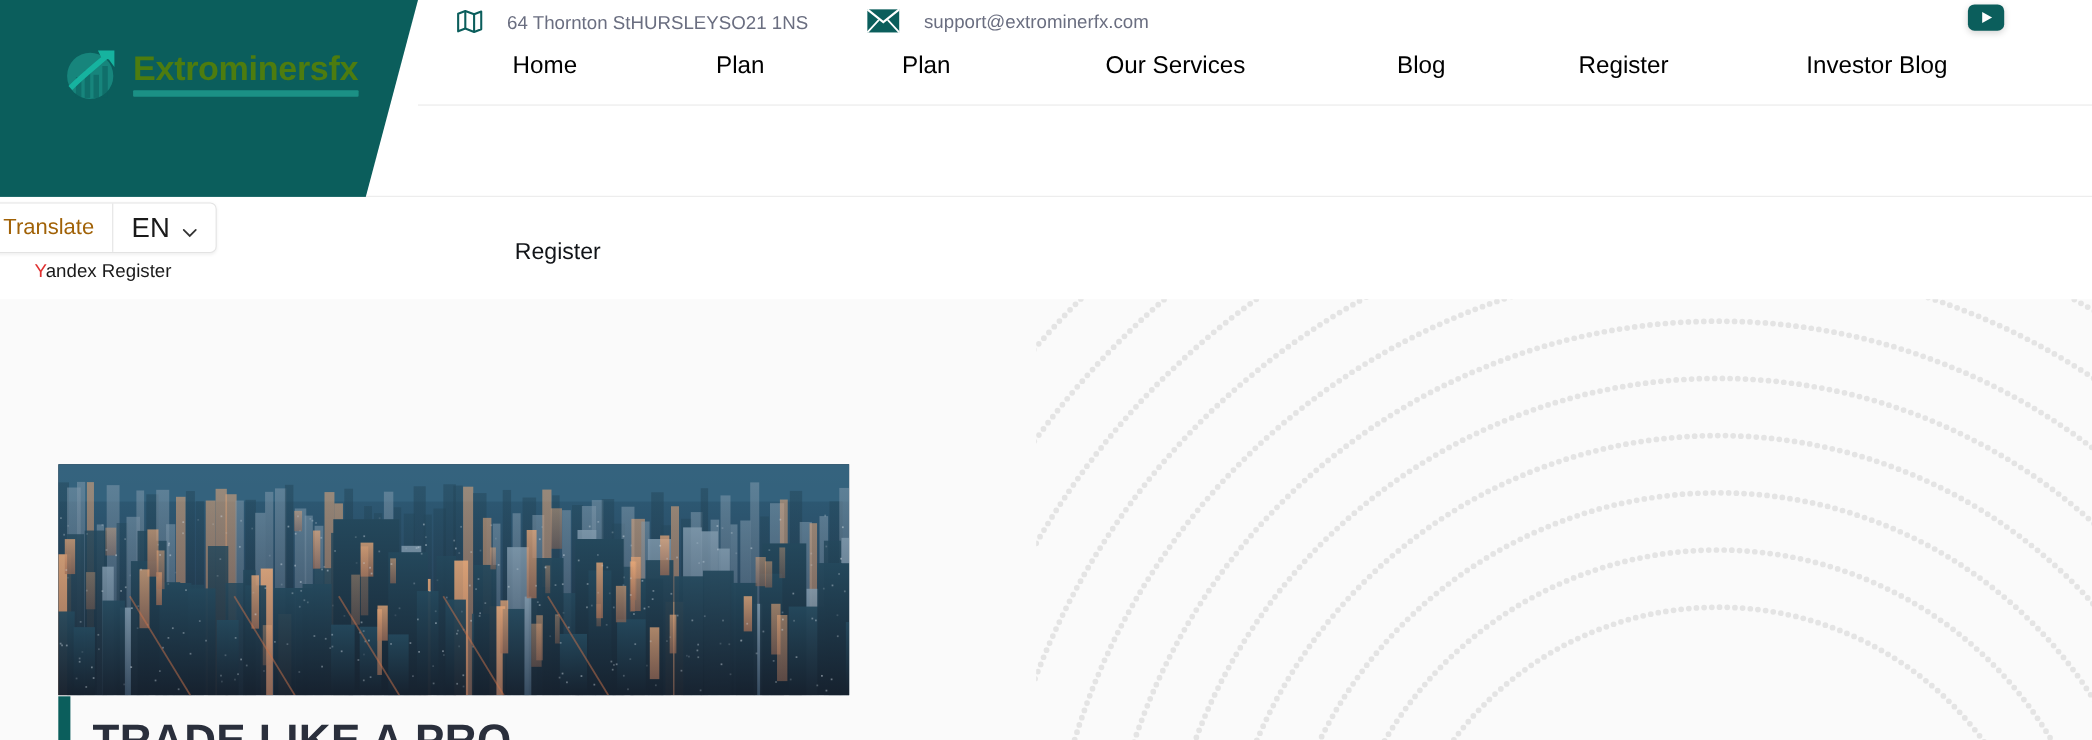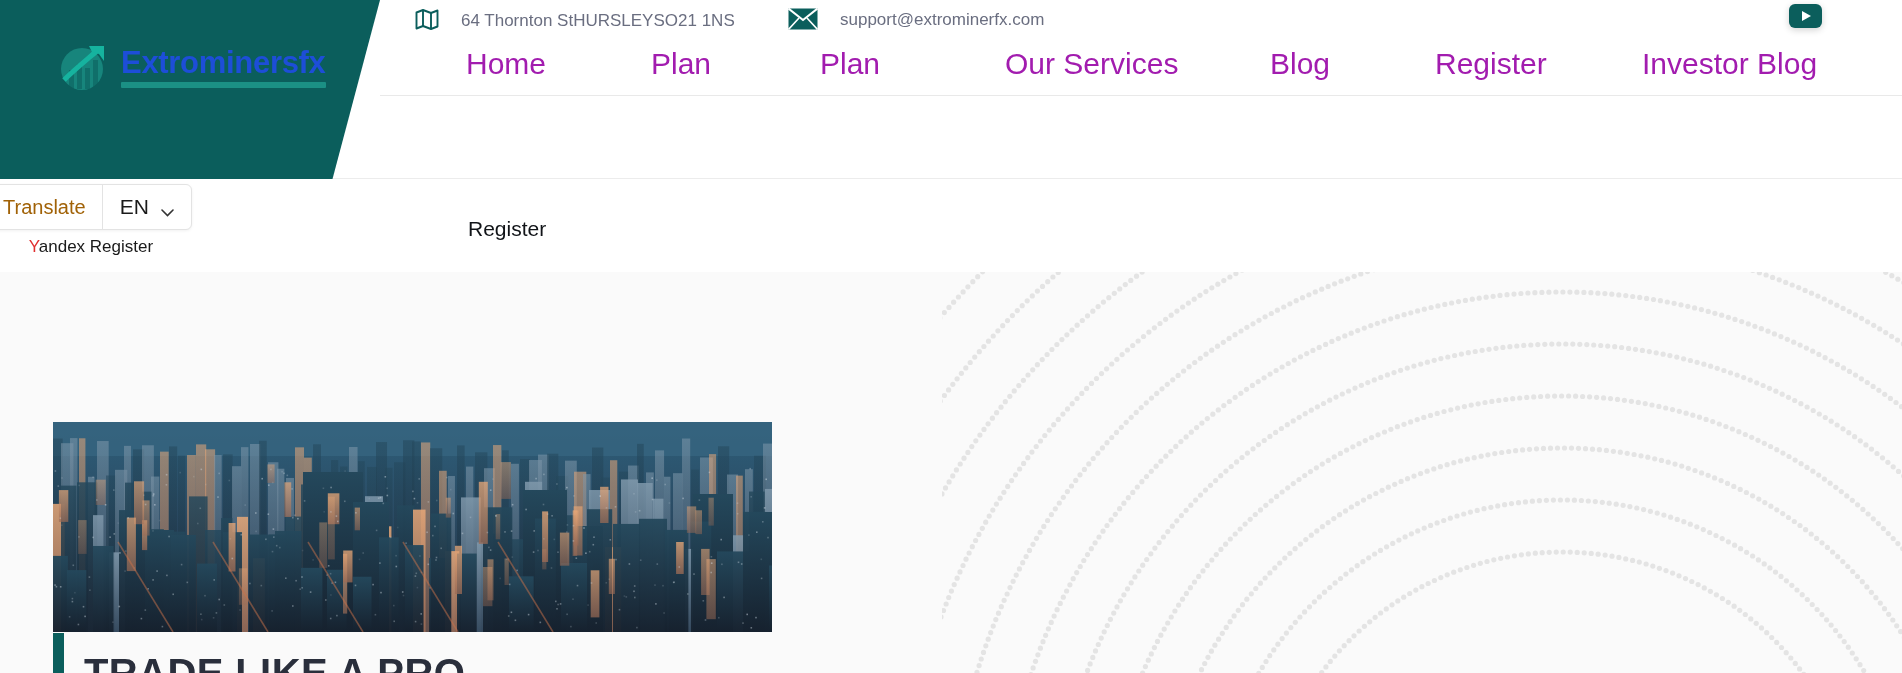--- a/index.html
+++ b/index.html
@@ -24,21 +24,21 @@
     z-index:3;
   }
   .logo-area {
     position:absolute; top:40px; left:58px;
     display:flex; align-items:center; gap:9px;
     z-index:4;
   }
   .logo-mark { width:54px; height:54px; position:relative; }
   .logo-text-wrap { display:flex; flex-direction:column; gap:4px; }
   .logo-text {
-    color:#1d4ed8; font-size:31px; font-weight:bold;
+    color:#4d7c0f; font-size:31px; font-weight:bold;
     letter-spacing:-0.3px; line-height:1;
     font-family:"Liberation Sans", sans-serif;
   }
   .logo-underline {
     height:6px; background:#1b9085; border-radius:1px; width:100%;
   }
 
   
   .contact-bar {
     position:absolute; top:0; left:0; width:1902px; height:44px;
@@ -68,21 +68,21 @@
     margin-left:2px;
   }
 
   
   .main-nav {
     position:absolute; top:47px; left:0; width:1902px; height:55px;
     z-index:2;
   }
   .nav-item {
     position:absolute; top:0;
-    font-size:30px; color:#a21caf;
+    font-size:22px; color:#000000;
     font-family:"Liberation Sans", sans-serif;
     white-space:nowrap; cursor:pointer;
     line-height:1.1;
   }
   .nav-divider {
     position:absolute; top:48px; left:380px; width:1522px; height:1px;
     background:#e9e9e9;
   }
   .header-bottom-line {
     position:absolute; top:178px; left:0; width:1902px; height:1px;
@@ -115,21 +115,21 @@
   }
   .yt-label {
     color:#a16207; font-size:20px;
     font-family:"Liberation Sans", sans-serif;
   }
   .yt-right {
     display:flex; align-items:center; gap:12px;
     padding:0 17px;
   }
   .yt-lang {
-    color:#1a1a1a; font-size:21px;
+    color:#1a1a1a; font-size:25px;
     font-family:"Liberation Sans", sans-serif;
   }
   .yt-chev {
     width:13px; height:8px;
   }
   .yt-credit {
     margin-top:7px; text-align:center;
     font-size:17px; color:#1a1a1a;
     font-family:"Liberation Sans", sans-serif;
     padding-left:48px;

